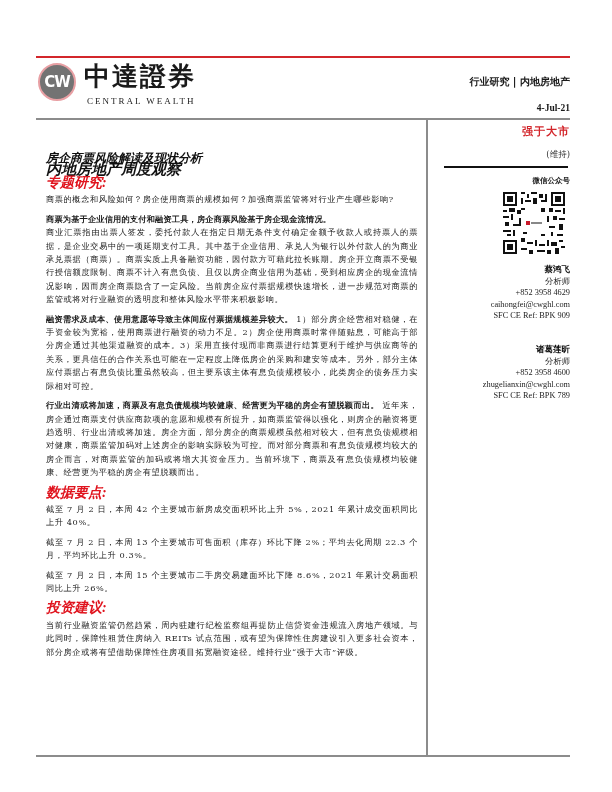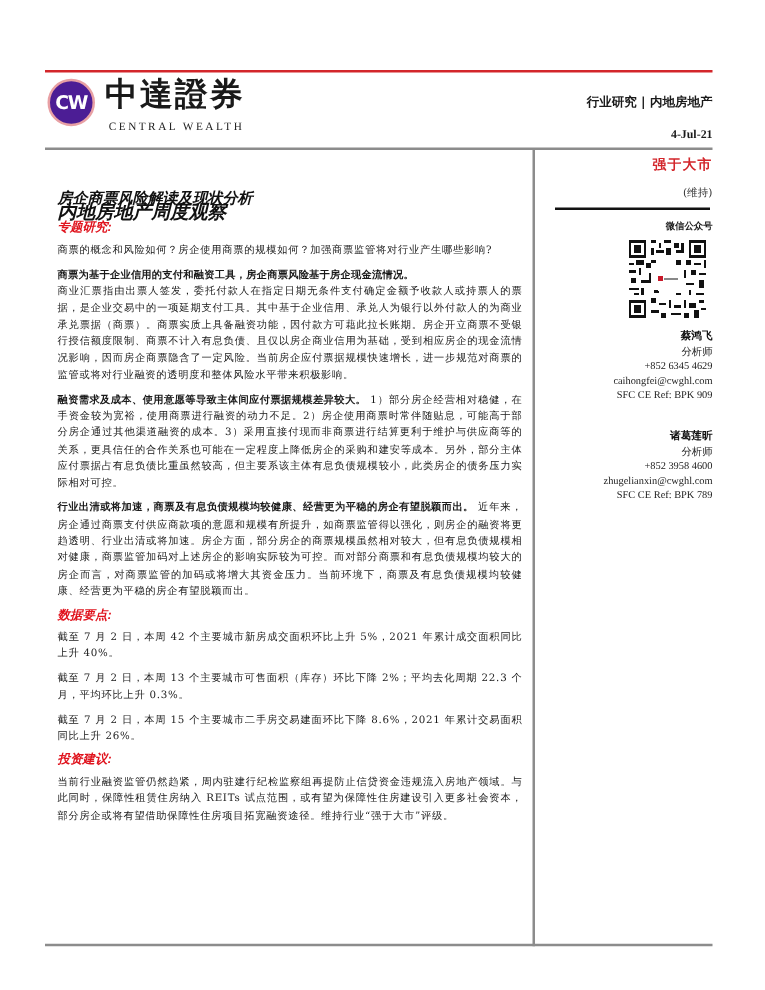--- a/index.html
+++ b/index.html
@@ -5,42 +5,42 @@
   html, body { margin: 0; padding: 0; background: #ffffff; }
   body { width: 612px; height: 792px; position: relative; overflow: hidden;
          font-family: "DejaVu Serif", "Liberation Serif", serif; color: #1a1a1a; }
   .abs { position: absolute; }
   .red-rule { left: 36px; top: 56px; width: 534px; height: 2px; background: #d3262b; }
   .gray-rule { left: 36px; top: 118px; width: 534px; height: 2px; background: #8c8c8c; }
   .bottom-rule { left: 36px; top: 755px; width: 534px; height: 2px; background: #8c8c8c; }
   .v-rule { left: 426px; top: 119px; width: 2px; height: 638px; background: #8c8c8c; }
 
   .logo-circle { left: 38px; top: 63px; width: 38px; height: 38px; border-radius: 50%;
-                 background: #4c1d95; border: 2px solid #e8a0a4; box-sizing: border-box;
+                 background: #737373; border: 2px solid #e8a0a4; box-sizing: border-box;
                  display: flex; align-items: center; justify-content: center; }
   .logo-mark { font-family: "DejaVu Sans", sans-serif; font-size: 15px; font-weight: bold;
                color: #fff; letter-spacing: -1px; }
   .logo-cn { left: 84px; top: 62px; font-size: 26px; color: #1a1a1a; letter-spacing: 2px;
              font-family: "DejaVu Serif", serif; line-height: 28px; font-weight: bold; }
   .logo-en { left: 87px; top: 96px; font-size: 9px; letter-spacing: 2px; color: #222;
              font-family: "Liberation Serif", serif; }
 
   .hdr-right { right: 42px; top: 75px; font-size: 10px; font-weight: bold; text-align: right;
                font-family: "DejaVu Sans", sans-serif; }
   .hdr-date { right: 42px; top: 103px; font-size: 9.5px; font-weight: bold;
               font-family: "Liberation Serif", serif; }
 
   .title { left: 46px; top: 124px; font-size: 15px; font-weight: bold; font-style: italic; color: #111;
            font-family: "DejaVu Sans", sans-serif; margin-top: 36px; }
   .subtitle { left: 46px; top: 150px; font-size: 12px; font-weight: bold; font-style: italic; color: #111;
               font-family: "DejaVu Sans", sans-serif; }
 
   .main { left: 46px; top: 176px; width: 372px; font-size: 8.2px; line-height: 13.4px; }
-  .sec-head { color: #e0141e; font-weight: bold; font-style: italic; font-size: 10px;
-              font-family: Liberation Sans, sans-serif; margin: 0 0 4px 0; }
+  .sec-head { color: #e0141e; font-weight: bold; font-style: italic; font-size: 14px;
+              font-family: Liberation Serif, serif; margin: 0 0 4px 0; }
   .para { margin: 0 0 6px 0; text-align: justify; letter-spacing: 0.6px; }
   .bold-lead { font-weight: bold; font-family: "DejaVu Sans", sans-serif; letter-spacing: 0.2px; }
 
   .side { left: 436px; width: 134px; text-align: right; }
   .rating { top: 124px; font-size: 11px; color: #d3262b; font-weight: bold;
             font-family: "DejaVu Sans", sans-serif; letter-spacing: 1px; right: 42px; }
   .rating-sub { top: 149px; font-size: 8.5px; color: #333; right: 42px; }
   .side-rule { left: 444px; top: 166px; width: 124px; height: 1.5px; background: #111; }
   .wechat-label { top: 176px; right: 42px; font-size: 7.5px; font-weight: bold;
                   font-family: "DejaVu Sans", sans-serif; }
@@ -165,21 +165,21 @@
     </g>
     <circle cx="16.5" cy="16.5" r="6" fill="#fff"></circle>
     <rect x="12.5" y="15.5" width="2" height="2" fill="#c8192a"></rect>
     <rect x="15" y="16" width="5.5" height="1" fill="#888"></rect>
   </svg>
 </div>
 
 <div class="abs analyst" style="top:264px;">
   <div class="aname">蔡鸿飞</div>
   <div>分析师</div>
-  <div>+852 6345 4629</div>
+  <div>+852 3958 4629</div>
   <div>caihongfei@cwghl.com</div>
   <div>SFC CE Ref: BPK 909</div>
 </div>
 
 <div class="abs analyst" style="top:344px;">
   <div class="aname">诸葛莲昕</div>
   <div>分析师</div>
   <div>+852 3958 4600</div>
   <div>zhugelianxin@cwghl.com</div>
   <div>SFC CE Ref: BPK 789</div>

